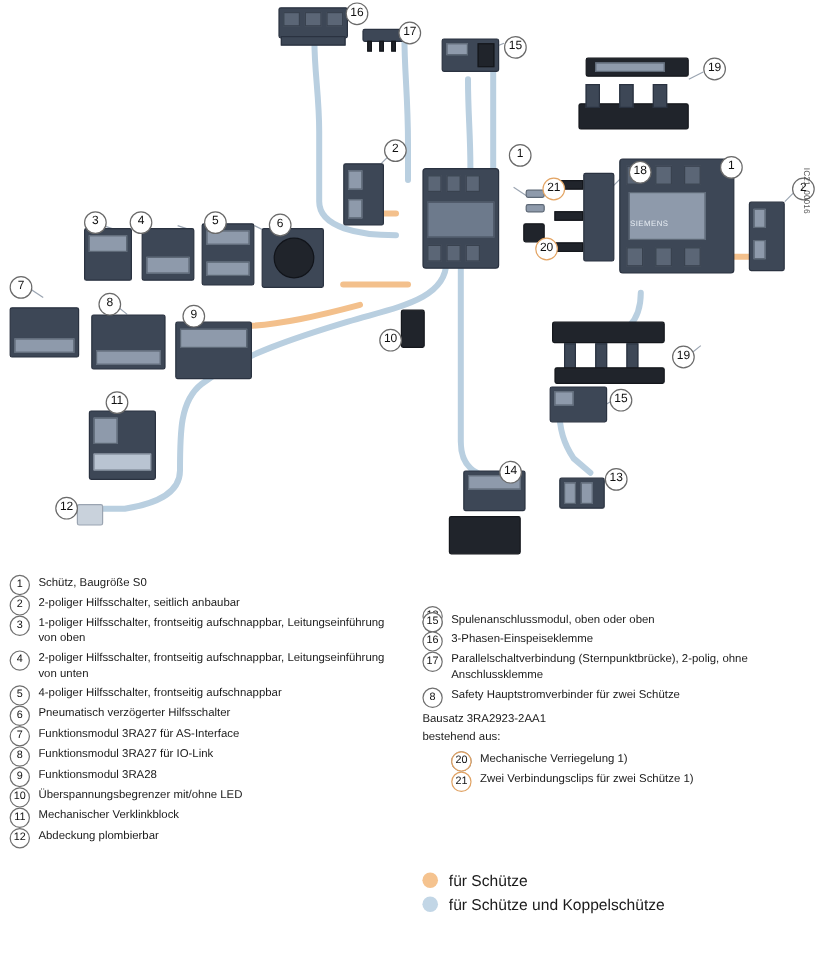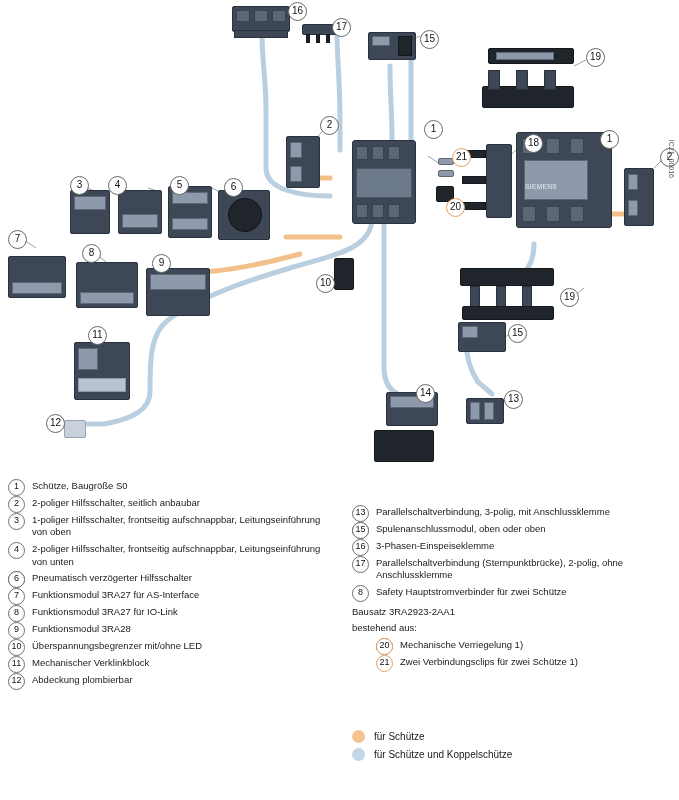--- a/index.html
+++ b/index.html
@@ -52,21 +52,21 @@
   .litem .bnum{
     position:absolute;left:0;top:-1px;
     width:15px;height:15px;border-radius:50%;
     border:1px solid #6f6f6f;background:#fff;
     font-size:9px;line-height:13px;text-align:center;color:#111;
   }
   .litem .bnum.orange{border-color:#e0a263;}
   .sub{margin-left:24px;}
   .grp-title{font-size:9.5px;margin:8px 0 3px 0;}
   .grp-sub{font-size:9.5px;margin:0 0 5px 0;}
-  .key{position:absolute;left:352px;bottom:34px;font-size:10px;}
+  .key{position:absolute;left:352px;bottom:34px;font-size:13px;}
   .keyrow{display:flex;align-items:center;margin-bottom:5px;}
   .dot{width:13px;height:13px;border-radius:50%;margin-right:9px;}
   .dot.orange{background:#f5c38f;}
   .dot.blue{background:#c2d6e6;}
   .foot{position:absolute;left:8px;bottom:6px;width:330px;font-size:9px;line-height:12px;}
   .foot .inl{
     display:inline-block;width:14px;height:14px;border-radius:50%;
     border:1px solid #e0a263;font-size:8.5px;line-height:12px;text-align:center;
     vertical-align:-3px;margin:0 1px;
   }
@@ -253,36 +253,37 @@
   <div class="badge" style="left:560px;top:288px;">19</div>
 
   <div class="sidecode">IC21_00016</div>
 </div>
 
 <div class="legend">
 
   <div class="legend-col lcol-left">
     <div class="litem">
       <span class="bnum">1</span>
-      <span>Schütze, Baugröße S0</span>
+      <span>Schütz, Baugröße S0</span>
     </div>
     <div class="litem">
       <span class="bnum">2</span>
       <span>2-poliger Hilfsschalter, seitlich anbaubar</span>
     </div>
     <div class="litem">
       <span class="bnum">3</span>
       <span>1-poliger Hilfsschalter, frontseitig aufschnappbar, Leitungseinführung von oben</span>
     </div>
     <div class="litem">
       <span class="bnum">4</span>
       <span>2-poliger Hilfsschalter, frontseitig aufschnappbar, Leitungseinführung von unten</span>
     </div>
     <div class="litem">
       <span class="bnum">5</span>
+      <span>4-poliger Hilfsschalter, frontseitig aufschnappbar</span>
     </div>
     <div class="litem">
       <span class="bnum">6</span>
       <span>Pneumatisch verzögerter Hilfsschalter</span>
     </div>
     <div class="litem">
       <span class="bnum">7</span>
       <span>Funktionsmodul 3RA27 für AS-Interface</span>
     </div>
     <div class="litem">
@@ -303,21 +304,20 @@
     </div>
     <div class="litem">
       <span class="bnum">12</span>
       <span>Abdeckung plombierbar</span>
     </div>
   </div>
 
   <div class="legend-col lcol-right">
     <div class="litem">
       <span class="bnum">13</span>
-      <span>Parallelschaltverbindung, 3-polig, mit Anschlussklemme</span>
     </div>
     <div class="litem">
       <span class="bnum">14</span>
     </div>
     <div class="litem">
       <span class="bnum">15</span>
       <span>Spulenanschlussmodul, oben oder oben</span>
     </div>
     <div class="litem">
       <span class="bnum">16</span>

